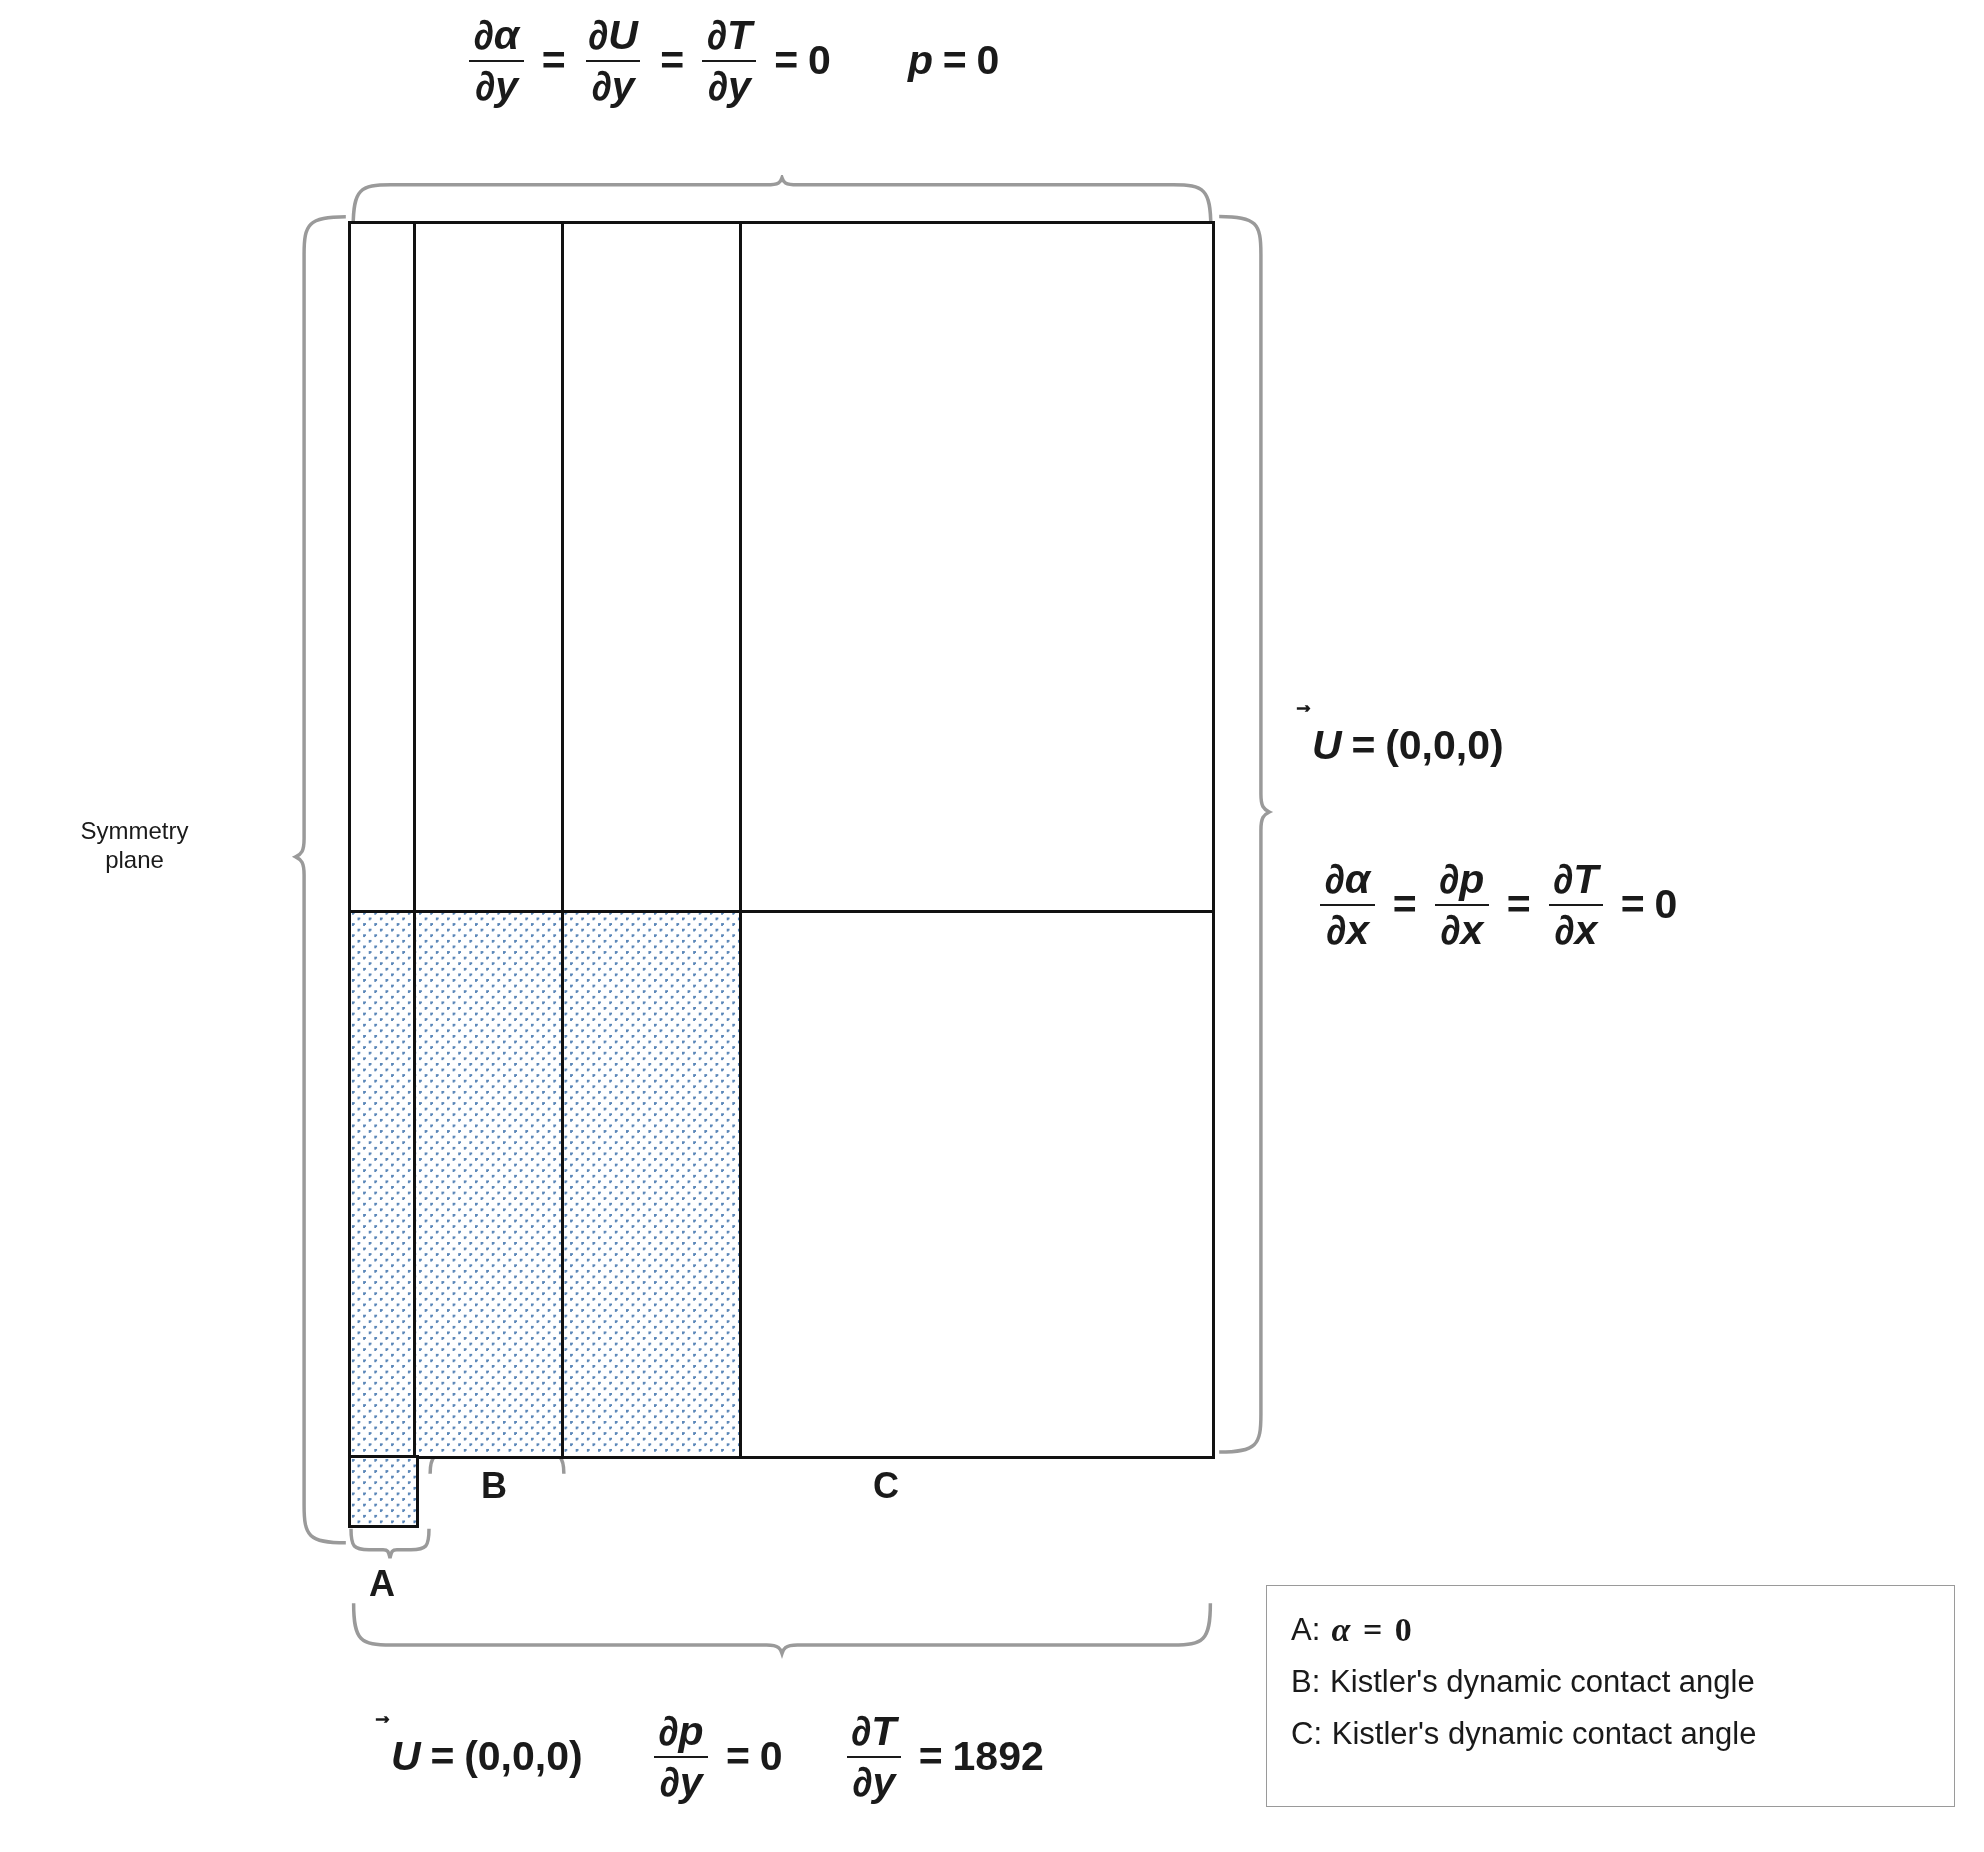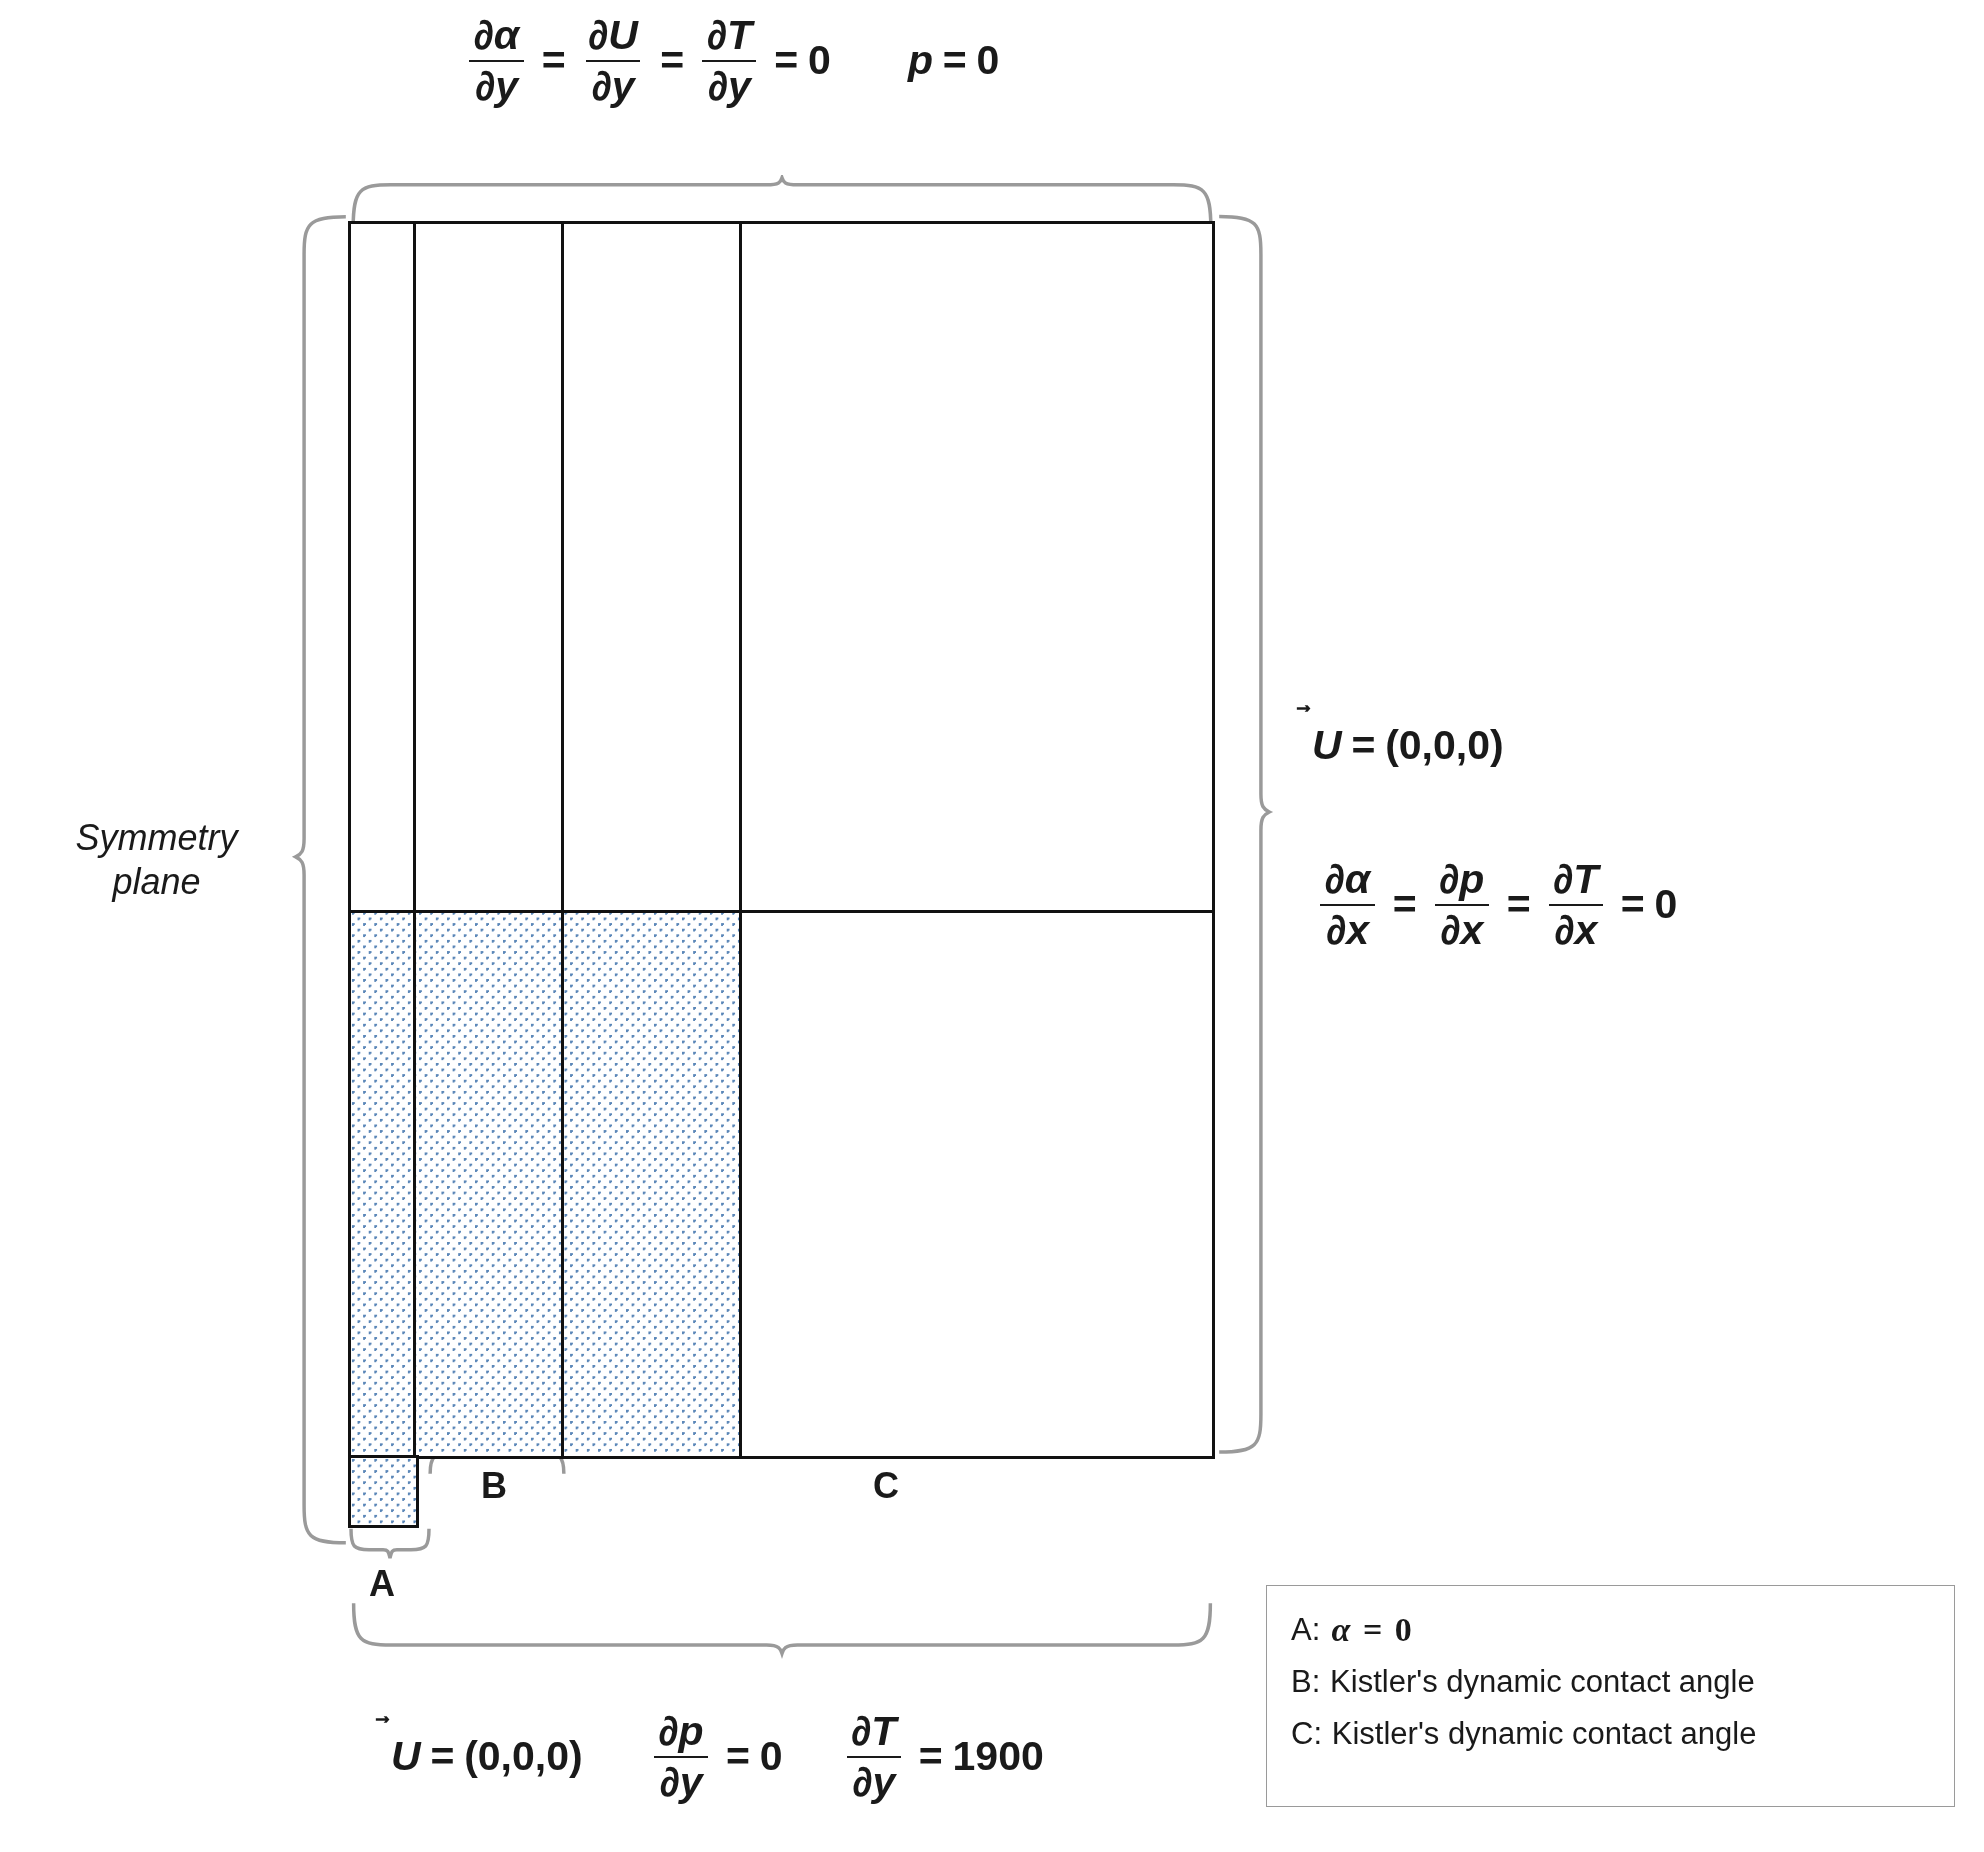--- a/index.html
+++ b/index.html
@@ -188,21 +188,21 @@
   </div>
 
   <div class="subbox" style="left:348px; top:1455px; width:71px; height:73px;">
     <div class="hatch" style="left:0; top:0; right:0; bottom:0; width:auto; height:auto;"></div>
   </div>
 
   <div class="label" style="left:369px; top:1563px; font-size:36px; font-weight:600;">A</div>
   <div class="label" style="left:481px; top:1465px; font-size:36px; font-weight:600;">B</div>
   <div class="label" style="left:873px; top:1465px; font-size:36px; font-weight:600;">C</div>
 
-  <div class="label center" style="left:24px; top:816px; width:265px; font-size:36px; line-height:1.22;font-style:italic;">
+  <div class="label center" style="left:2px; top:816px; width:265px; font-size:24px; line-height:1.22;">
     <div>Symmetry</div>
     <div>plane</div>
   </div>
 
   <div class="label math bold" style="left:1312px; top:725px; font-size:41px;">
     <div class="eqrow">
       <span style="position:relative;">
         <span>U</span>
         <span style="position:absolute; left:-1.4px; top:-21px; font-style:normal; font-size:28px;">⃗</span>
       </span>
@@ -246,21 +246,21 @@
         <span class="den">∂y</span>
       </span>
       <span class="op">=</span>
       <span class="up bold">0</span>
       <span style="display:inline-block; width:56px;"></span>
       <span class="frac">
         <span class="num">∂T</span>
         <span class="den">∂y</span>
       </span>
       <span class="op">=</span>
-      <span class="up bold">1900</span>
+      <span class="up bold">1892</span>
     </div>
   </div>
 
   <div class="legend" style="left:1266px; top:1585px; width:689px; height:222px;">
 
     <div class="legend-row">
       <span class="tag">A:</span>
       <span class="math bold" style="font-size:34px; margin-left:11.2px;">α</span>
       <span class="math bold" style="font-size:34px; font-style:normal; margin-left:12.6px;">=</span>
       <span class="math bold" style="font-size:34px; font-style:normal; margin-left:12.6px;">0</span>

